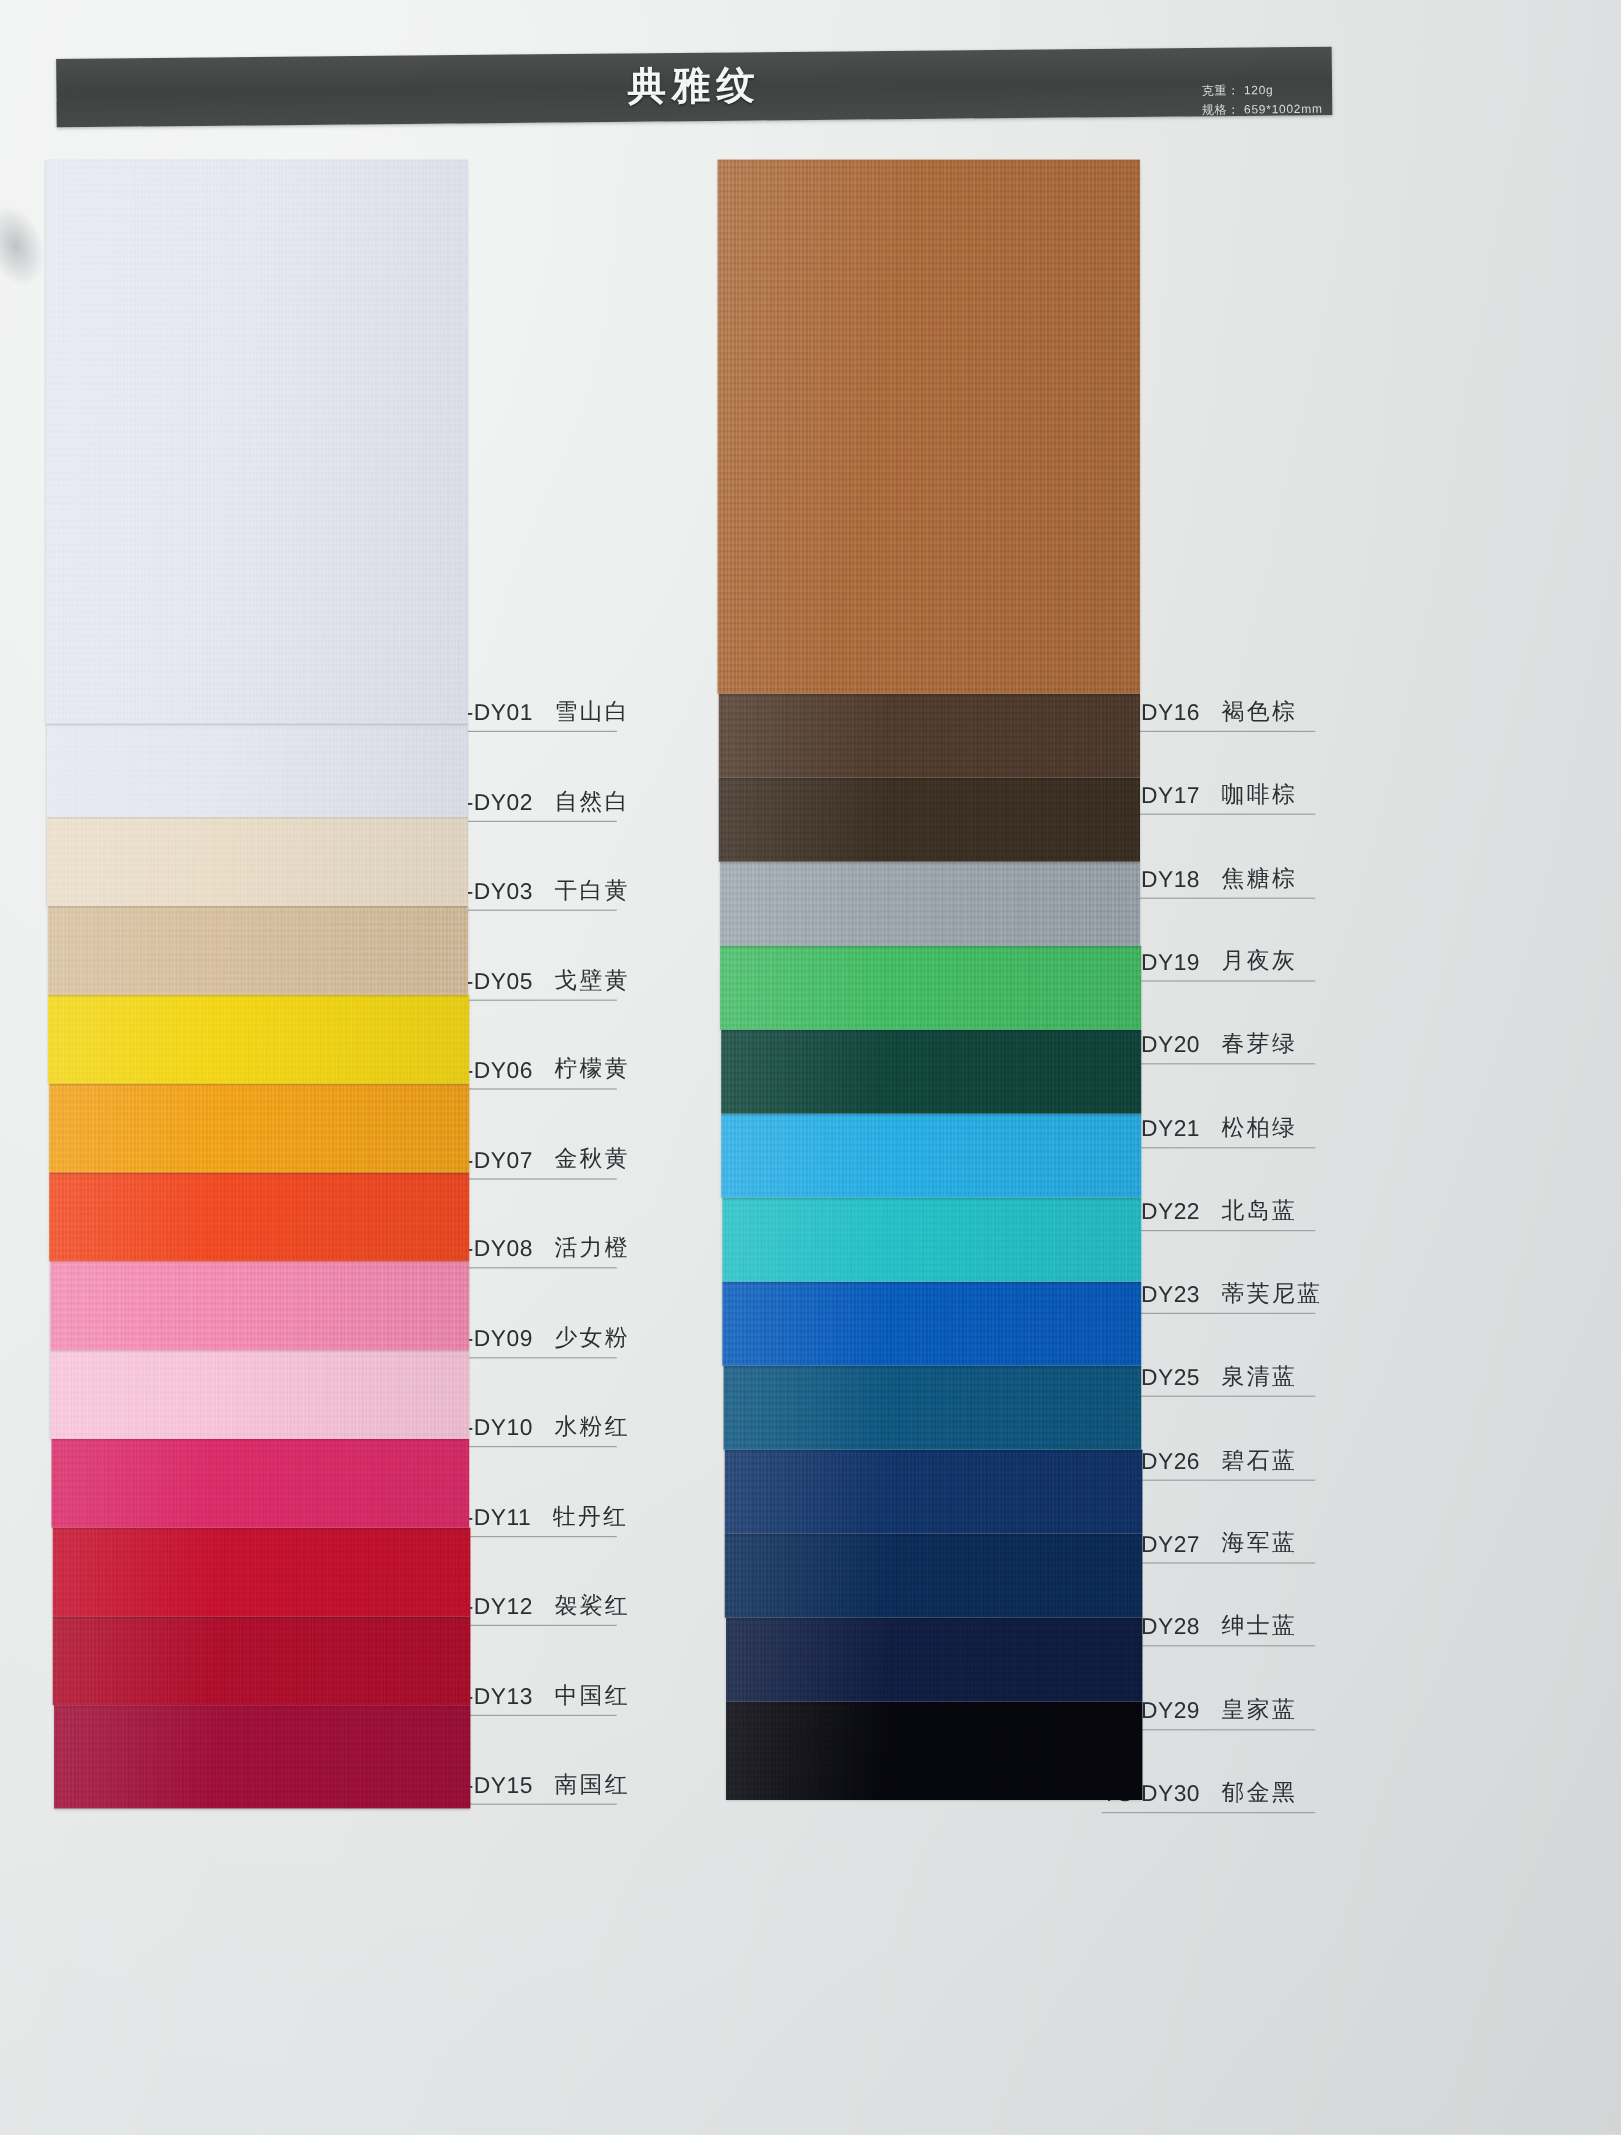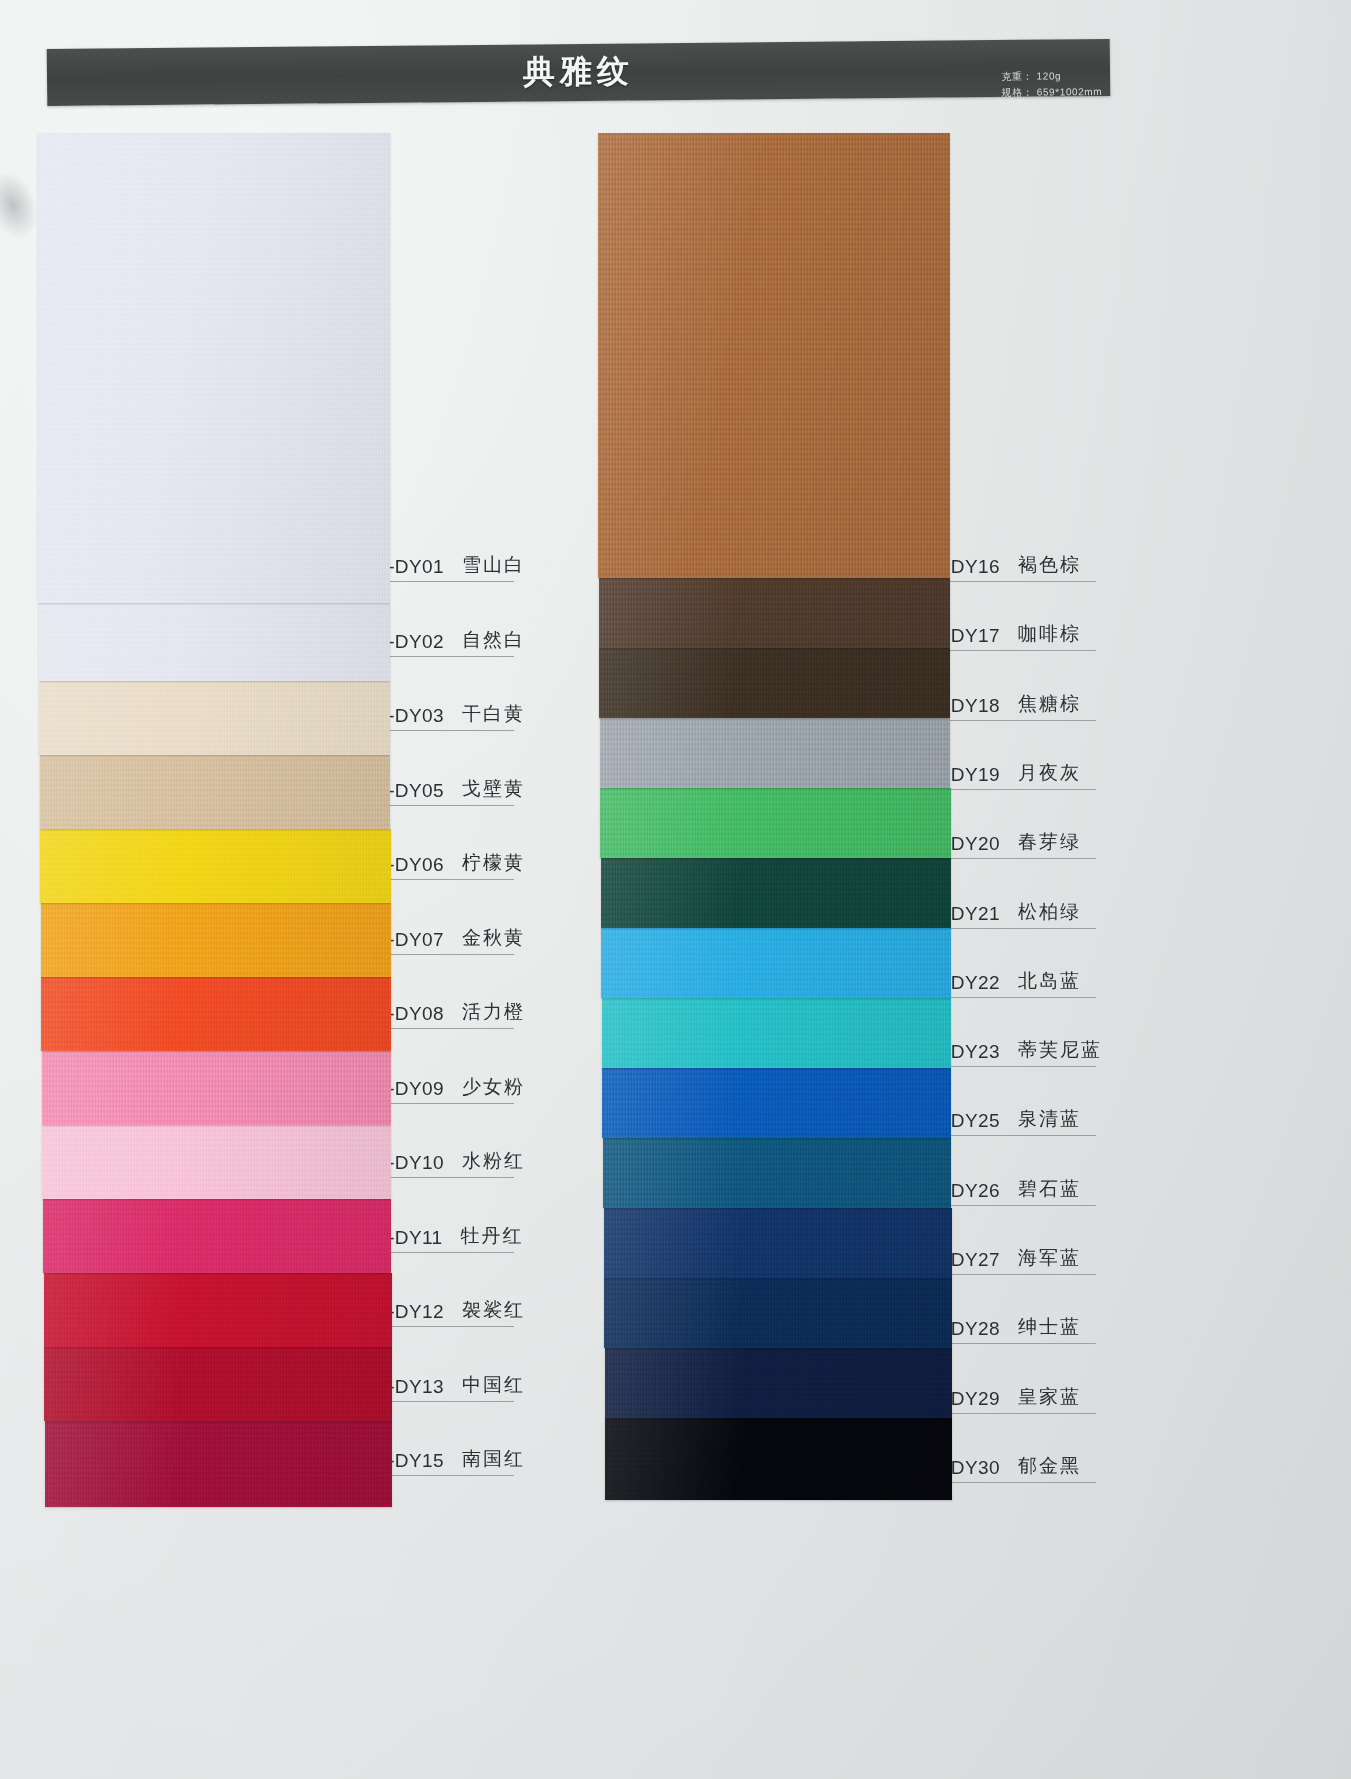--- a/index.html
+++ b/index.html
@@ -78,21 +78,21 @@
     display:flex;align-items:flex-end;
     white-space:nowrap;
     border-bottom:1.2px solid #9aa2a3;
     padding-bottom:3px;
     color:#2b2f31;
   }
   .label-code{
     font-size:19px;letter-spacing:.4px;
   }
   .label-name{
-    font-size:19px;letter-spacing:2px;margin-left:18px;font-weight:500;
+    font-size:19px;letter-spacing:2px;margin-left:18px;font-weight:500;margin-top:28px;
   }
 </style>
 </head>
 <body>
 
 <div class="page-bg"></div>
 <div class="smudge"></div>
 
 <div class="banner">
   <div class="banner-title">典雅纹</div>

